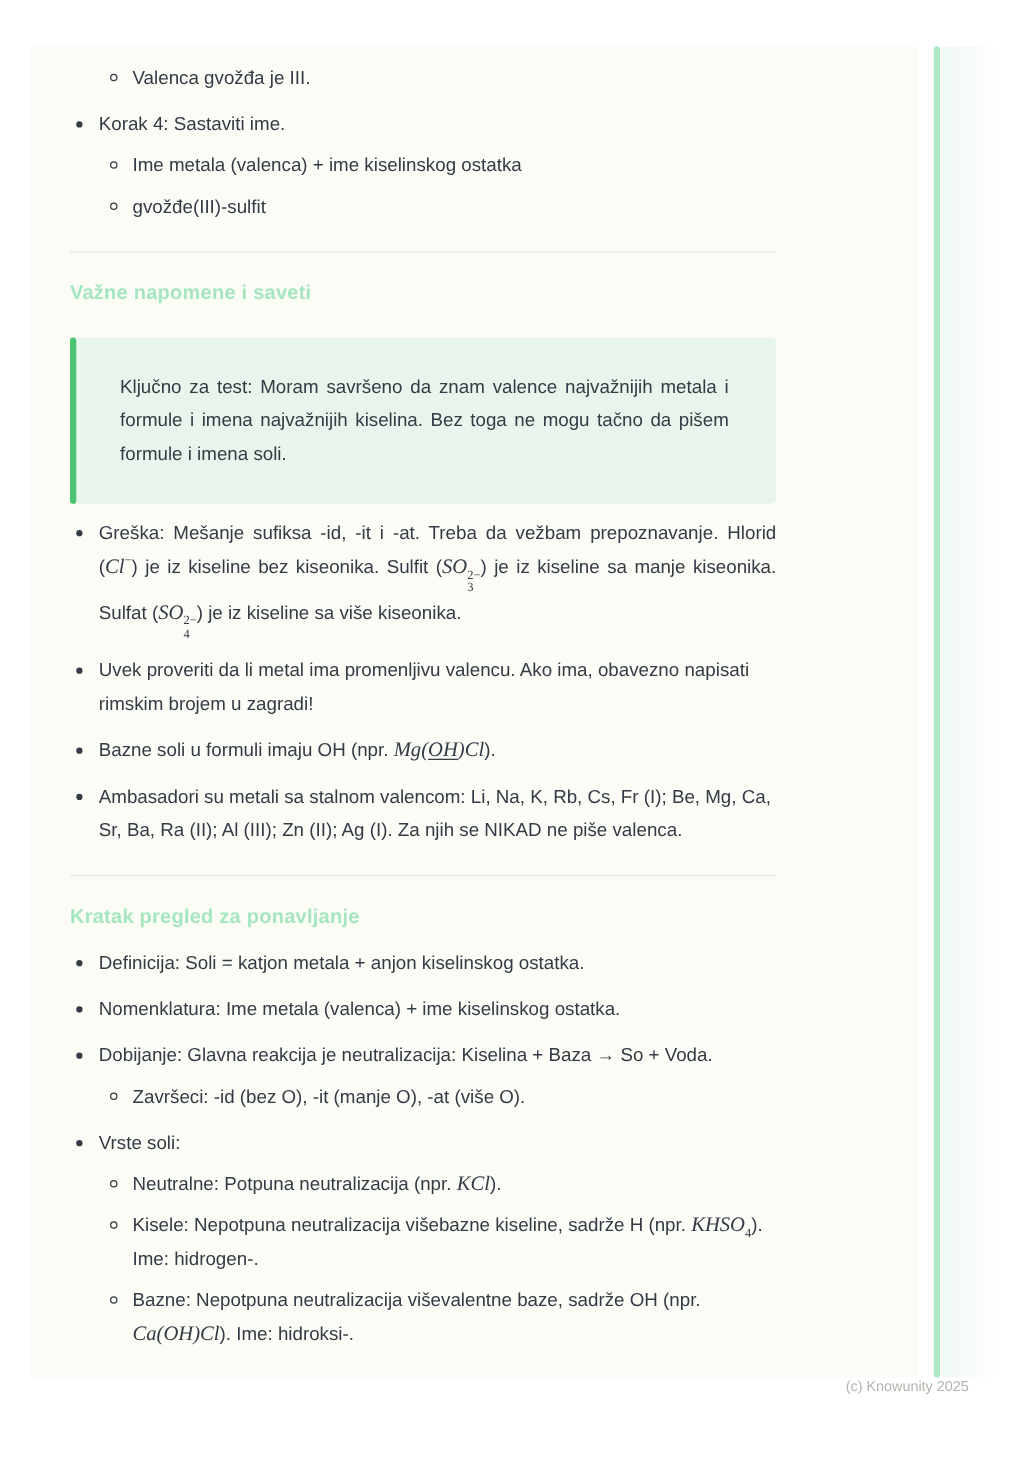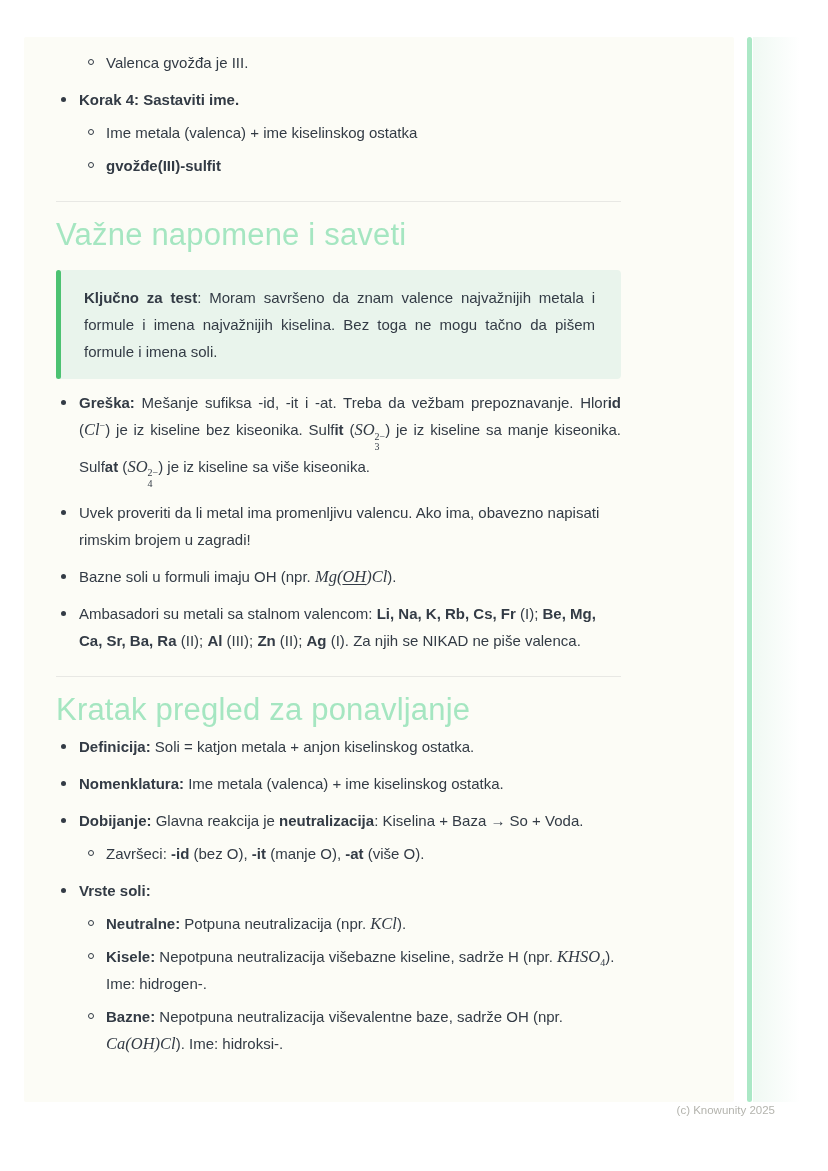--- a/index.html
+++ b/index.html
@@ -27,42 +27,42 @@
     position:absolute;left:753px;top:37px;width:47px;height:1065px;
     background:linear-gradient(to right,var(--strip-bg),#ffffff);
   }
   .accent-line{
     position:absolute;left:747px;top:37px;width:5px;height:1065px;
     background:var(--accent-line);border-radius:3px;
   }
   .doc-content{position:relative;padding:2px 113px 0 32px;line-height:27px}
   hr.divider{border:none;border-top:1px solid var(--divider);margin:22px 0 0}
   .sec-heading{
-    margin:20px 0 0;font-size:31px;line-height:26px;font-weight:400;
+    margin:20px 0 0;font-size:16px;line-height:26px;font-weight:700;
     color:var(--heading-mint);letter-spacing:.2px;
   }
   .callout{
     position:relative;margin:22px 0 0;background:var(--callout-bg);
     border-radius:4px;padding:14px 26px 14px 28px;
   }
   .callout-bar{
     position:absolute;left:0;top:0;bottom:0;width:5px;
     background:var(--accent-green);border-radius:4px;
   }
-  .callout-text{margin:0}
+  .callout-text{margin:12px}
   .just{text-align:justify}
   ul.blist{margin:10px 0 0;padding:0;list-style:none}
   ul.blist li{position:relative}
   .blist > li:first-child{margin-top:0}
   .lvl1{padding-left:23px;margin-top:10px}
   .lvl2{padding-left:50px;margin-top:6px}
   .marker{position:absolute;border-radius:50%;box-sizing:border-box}
   .m1{left:5px;top:11px;width:5px;height:5px;background:var(--text)}
   .m2{left:32px;top:10px;width:6px;height:6px;border:1.5px solid var(--text);background:transparent}
-  .b{font-weight:700}
+  .b{font-weight:400}
   .u{text-decoration:underline;text-underline-offset:2px}
   .math{font-family:"Liberation Serif",serif;font-style:italic;font-size:16.5px;line-height:1}
   .math sub,.math sup{font-style:normal;font-size:10px;line-height:1}
   .subsup{
     display:inline-flex;flex-direction:column;align-items:flex-start;
     font-style:normal;font-size:10px;line-height:1.05;vertical-align:-0.45em;
   }
   .subsup span{display:block}
   .footer{
     position:absolute;top:1104px;right:53px;

